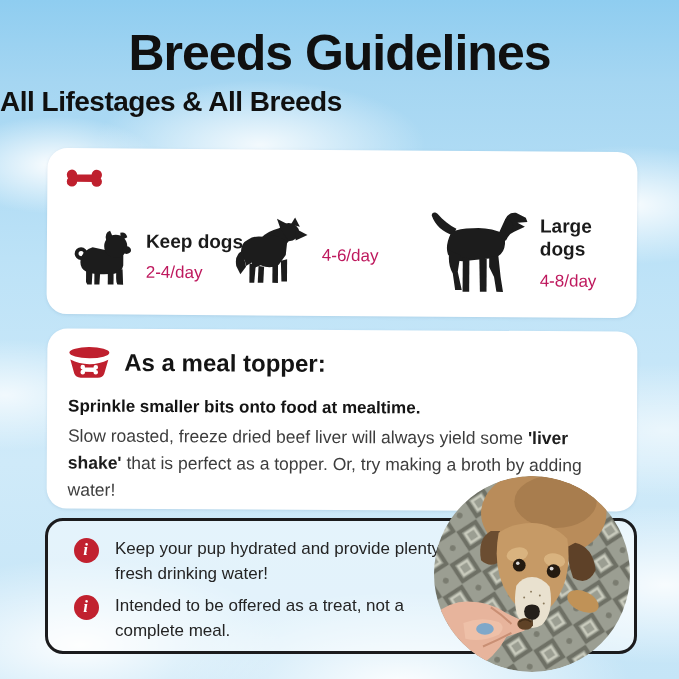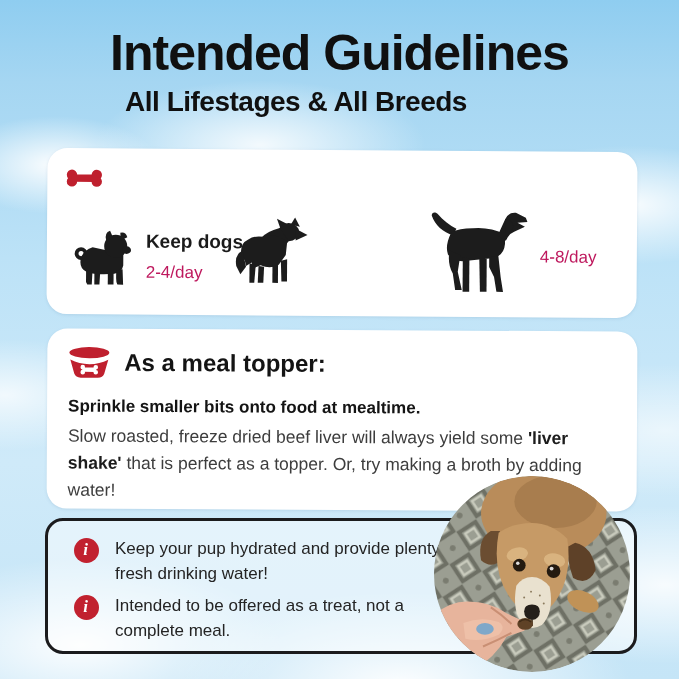--- a/index.html
+++ b/index.html
@@ -11,21 +11,21 @@
       radial-gradient(210px 85px at 630px 205px, rgba(255,255,255,.9), rgba(255,255,255,0) 70%),
       radial-gradient(190px 80px at 5px 395px, rgba(255,255,255,.75), rgba(255,255,255,0) 70%),
       radial-gradient(250px 95px at 665px 430px, rgba(255,255,255,.6), rgba(255,255,255,0) 70%),
       radial-gradient(280px 120px at 80px 645px, rgba(255,255,255,.95), rgba(255,255,255,0) 72%),
       radial-gradient(320px 130px at 400px 685px, rgba(255,255,255,.95), rgba(255,255,255,0) 72%),
       radial-gradient(260px 110px at 665px 585px, rgba(255,255,255,.85), rgba(255,255,255,0) 72%),
       linear-gradient(180deg,#8fcdf0 0%,#a5d6f2 12%,#bce2f7 38%,#cfeaf9 68%,#c5e5f7 100%);
   }
   .title{position:absolute;left:0;top:24px;width:679px;text-align:center;
     font-size:50px;font-weight:800;color:#101010;letter-spacing:-1px;}
-  .subtitle{position:absolute;left:0;top:86px;width:592px;text-align:center;
+  .subtitle{position:absolute;left:0;top:86px;width:592px;
     font-size:28px;font-weight:700;color:#101010;letter-spacing:-0.5px;}
 
   .card{position:absolute;left:47px;width:590px;background:#ffffff;border-radius:20px;
     box-shadow:0 1px 3px rgba(120,160,190,.25);}
   .card-treat{top:150px;height:166px;transform:rotate(.4deg);}
   .card-topper{top:330px;height:180px;transform:rotate(.3deg);}
 
   .card-heading{position:absolute;display:flex;align-items:center;gap:13px;color:#141414;font-weight:700;}
   .heading-treat{left:18px;top:20px;font-size:21px;}
   .heading-topper{left:20px;top:18px;font-size:24px;}
@@ -51,21 +51,21 @@
   .photo-circle{position:absolute;left:432px;top:476px;width:200px;height:196px;border-radius:50%;
     overflow:hidden;z-index:5;}
   .photo-circle svg{display:block;width:100%;height:100%;}
   svg{display:block;}
 </style>
 </head>
 <body>
 
 <div class="canvas">
 
-  <div class="title">Intended Guidelines</div>
+  <div class="title">Breeds Guidelines</div>
   <div class="subtitle">All Lifestages &amp; All Breeds</div>
 
   <section class="card card-treat">
     <div class="card-heading heading-treat">
       <span>
         <svg width="38" height="20" viewBox="0 0 46 22">
           <g fill="#bf202e">
             <circle cx="8" cy="7" r="6.3"></circle>
               <circle cx="8" cy="15" r="6.3"></circle>
             <circle cx="38" cy="7" r="6.3"></circle>
@@ -112,39 +112,41 @@
             <path d="M22,32 Q10,38 12,52 L9,64 L17,61 L19,70 L27,65 L30,73 L40,69 Q54,75 66,68 L76,54 L78,34 Q60,22 44,28 Q30,26 22,32 Z"></path>
             <path d="M14,48 Q2,54 5,70 L11,82 L19,71 Z"></path>
             <path d="M24,66 L33,68 L31,94 L24,94 Z"></path>
             <path d="M37,70 L45,71 L44,94 L36,94 Z"></path>
             <path d="M57,68 L65,68 L65,94 L57,94 Z"></path>
             <path d="M69,62 L78,60 L78,92 L70,92 Z"></path>
           </g>
         </svg>
       </span>
       <div>
+        <div class="dog-amount">4-6/day</div>
       </div>
     </div>
 
     <div class="dog-group" style="left:378px;top:56px;">
       <span>
         <svg width="104" height="92" viewBox="0 0 126 106">
           <g fill="#1c1c1c">
             <path d="M34,32 C22,28 12,20 8,8 C8,4 12,3 15,6 C22,14 30,20 38,24 Z"></path>
             <path d="M32,28 Q24,44 28,55 Q34,64 48,63 L84,59 Q96,55 97,42 L97,30 Q78,21 58,23 Q42,23 32,28 Z"></path>
             <path d="M88,32 L97,12 Q101,3 110,4 L122,10 L124,15 L112,16 L121,21 L108,27 Q101,30 98,38 Z"></path>
             <path d="M97,12 Q106,12 107,21 Q105,29 98,28 Z"></path>
             <path d="M78,58 L89,56 L92,82 L95,100 L87,100 L84,82 L78,70 Z"></path>
             <path d="M66,60 L75,60 L75,100 L67,100 Z"></path>
             <path d="M30,50 L43,56 L40,76 L45,98 L37,98 L34,78 Q27,66 30,50 Z"></path>
             <path d="M46,58 L54,60 L54,100 L46,100 Z"></path>
           </g>
         </svg>
       </span>
       <div>
+        <div class="dog-size">Large dogs</div>
         <div class="dog-amount">4-8/day</div>
       </div>
     </div>
   </section>
 
   <section class="card card-topper">
     <div class="card-heading heading-topper">
       <span>
         <svg width="44" height="32" viewBox="0 0 44 32">
           <ellipse cx="22" cy="6" rx="20" ry="5.6" fill="#bf202e"></ellipse>

